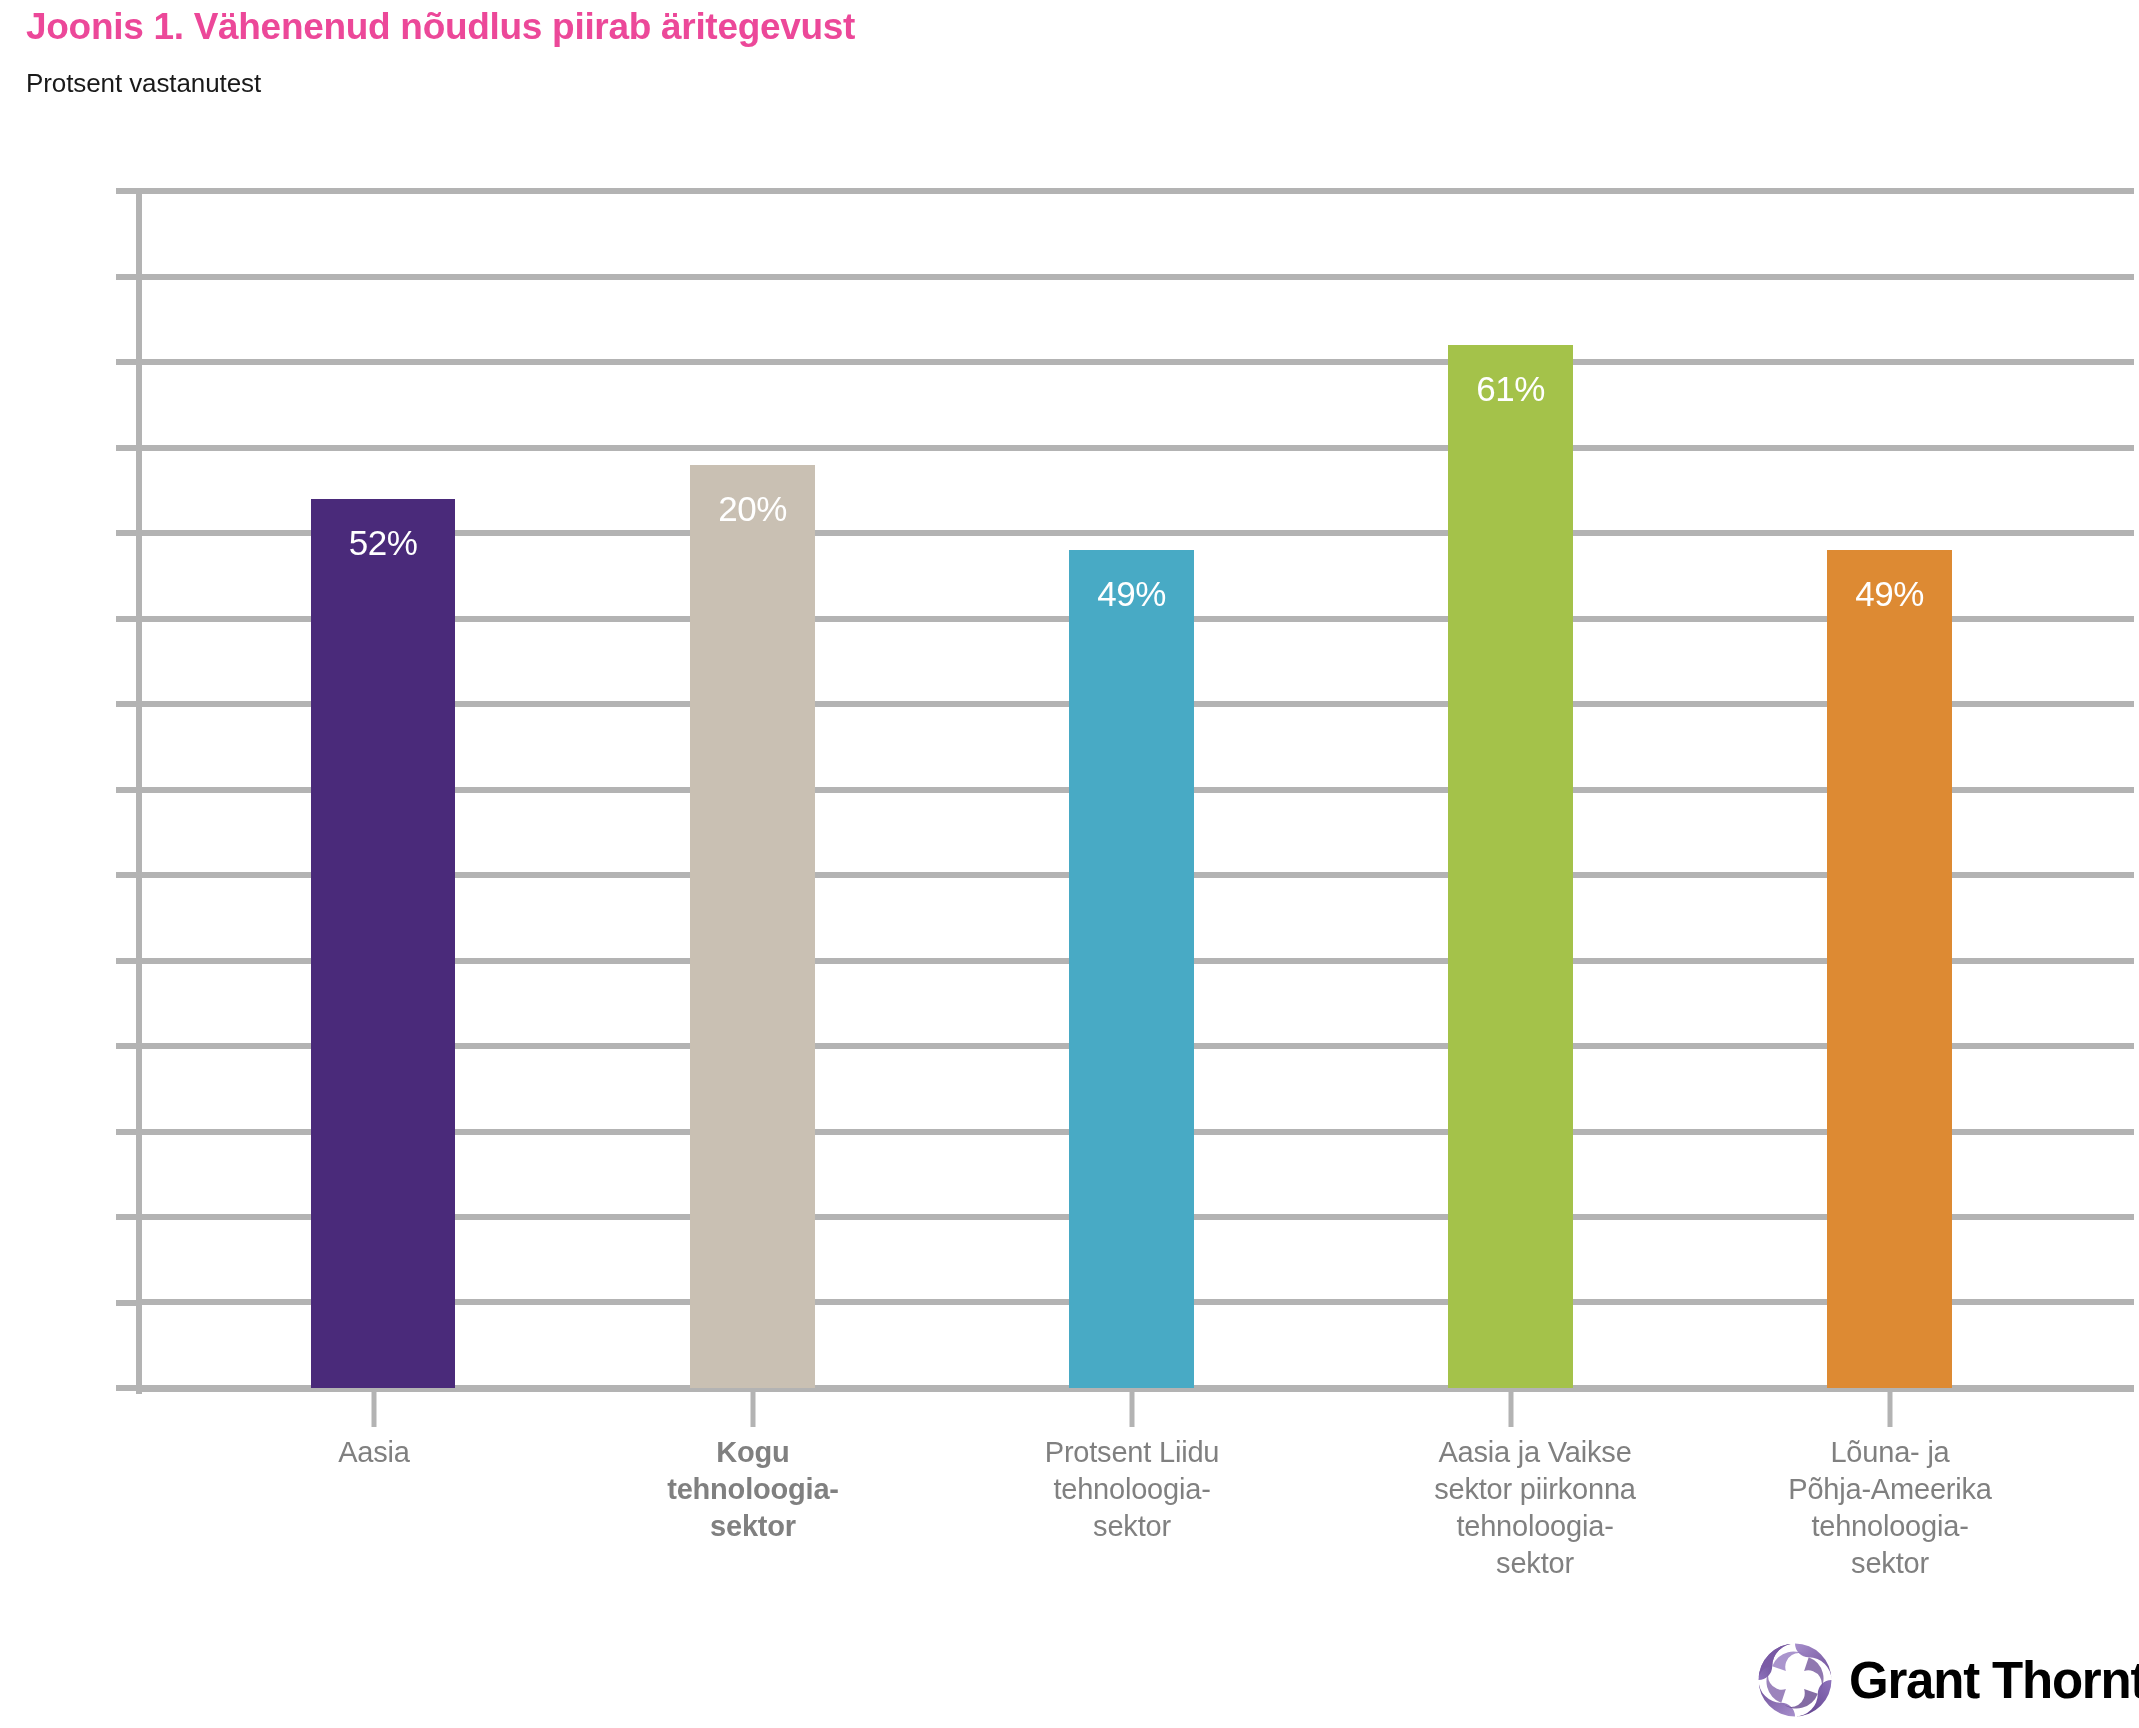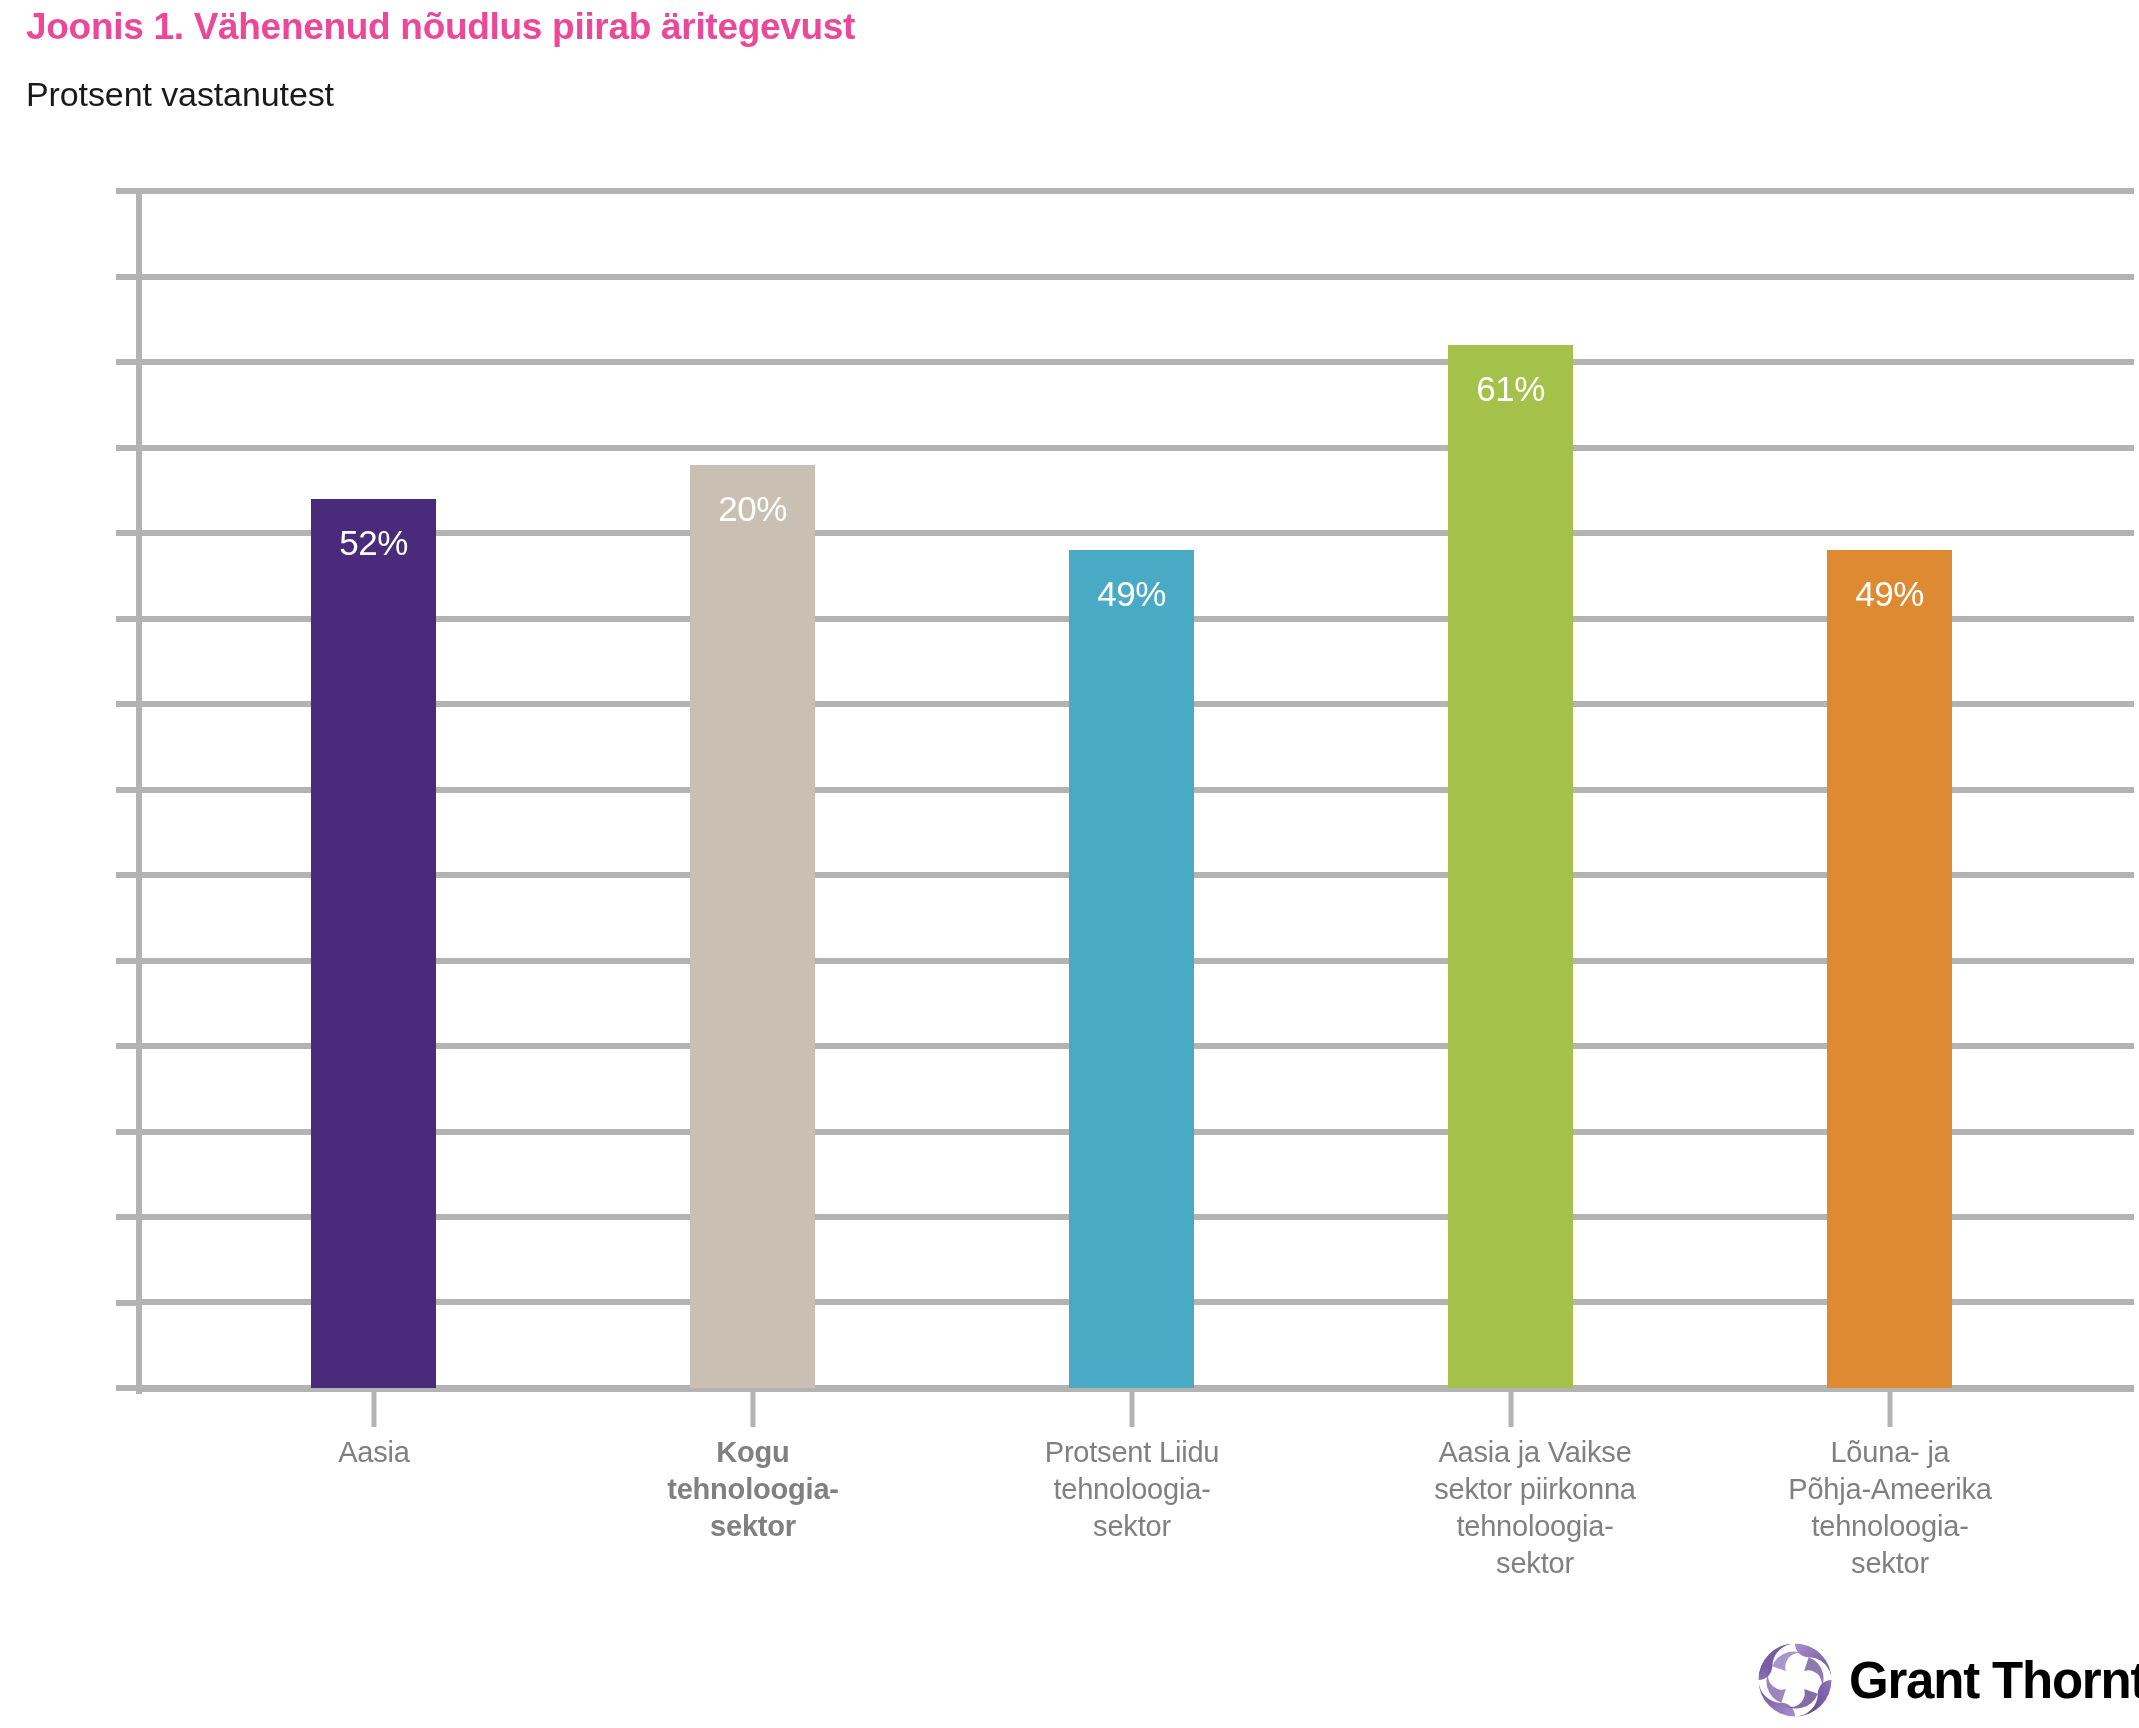--- a/index.html
+++ b/index.html
@@ -25,24 +25,24 @@
   }
   #chart-title {
     font-size: 37px;
     font-weight: bold;
     color: #ec4899;
     letter-spacing: -0.3px;
     line-height: 1.15;
     white-space: nowrap;
   }
   #chart-subtitle {
-    font-size: 34px;
+    font-size: 26px;
     font-weight: normal;
     color: #1a1a1a;
-    margin-top: 26px;
+    margin-top: 19px;
     letter-spacing: -0.1px;
     white-space: nowrap;
   }
 
   
   #plot-area {
     position: absolute;
     left: 136px;
     top: 191px;
     width: 1998px;
@@ -193,21 +193,21 @@
     <div class="ytick-mark" style="top: 790px;"></div>
     <div class="ytick-mark" style="top: 875px;"></div>
     <div class="ytick-mark" style="top: 961px;"></div>
     <div class="ytick-mark" style="top: 1046px;"></div>
     <div class="ytick-mark" style="top: 1132px;"></div>
     <div class="ytick-mark" style="top: 1217px;"></div>
     <div class="ytick-mark" style="top: 1303px;"></div>
     <div class="ytick-mark" style="top: 1388px;"></div>
   </div>
 <div id="bars-layer">
-    <div class="bar" style="left: 311px; width: 125px; height: 889px; background: rgb(74, 42, 122);">
+    <div class="bar" style="left: 311px; width: 144px; height: 889px; background: rgb(74, 42, 122);">
       <div class="bar-value">52%</div>
     </div>
     <div class="xtick-mark" style="left: 374px;"></div>
     <div class="xcat-label" style="left: 374px; width: 338px;">
       <div>Aasia</div>
     </div>
     <div class="bar" style="left: 690px; width: 125px; height: 923px; background: rgb(201, 192, 179);">
       <div class="bar-value">20%</div>
     </div>
     <div class="xtick-mark" style="left: 753px;"></div>

